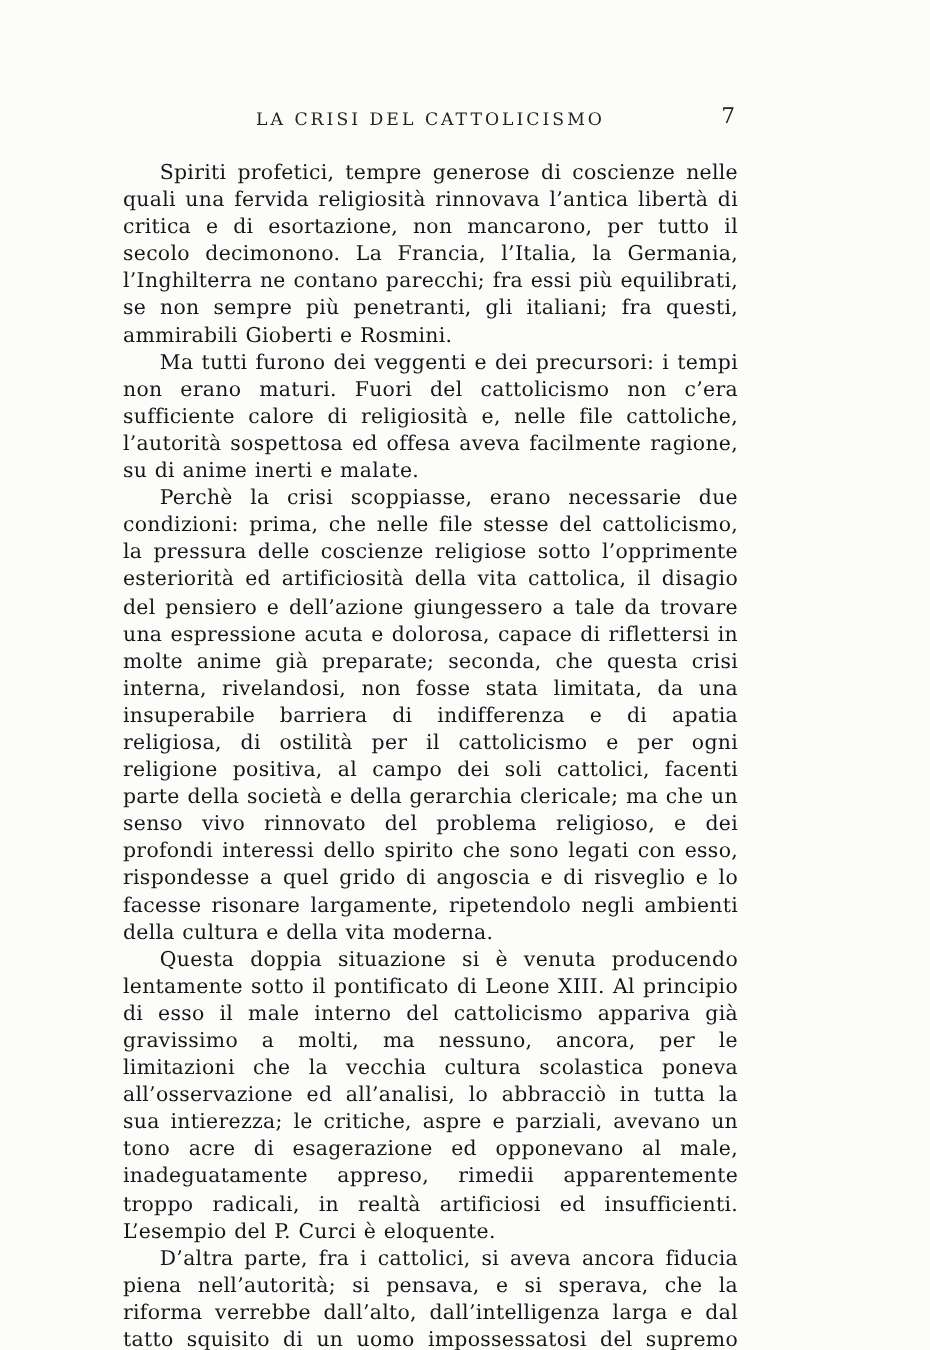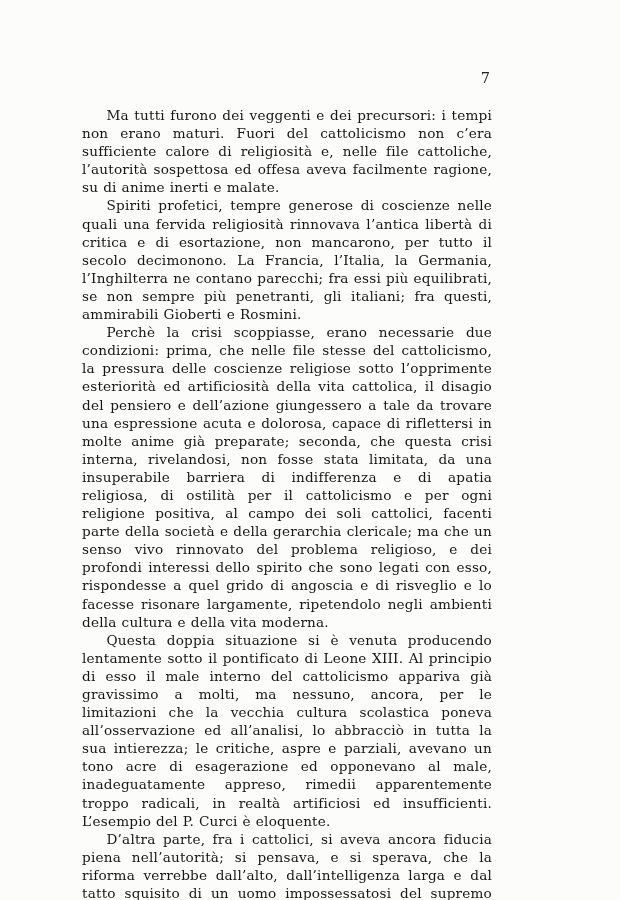--- a/index.html
+++ b/index.html
@@ -53,23 +53,24 @@
     word-spacing: 0.5px;
     color: #161616;
   }
 </style>
 </head>
 <body>
 
 <div class="page">
   <div class="content-area">
     <div class="page-header">
+      <span class="running-title">LA CRISI DEL CATTOLICISMO</span>
       <span class="page-number">7</span>
     </div>
     <div class="text-block">
+      <p>Spiriti profetici, tempre generose di coscienze nelle quali una fervida religiosità rinnovava l’antica libertà di critica e di esortazione, non mancarono, per tutto il secolo decimonono. La Francia, l’Italia, la Germania, l’Inghilterra ne contano parecchi; fra essi più equilibrati, se non sempre più penetranti, gli italiani; fra questi, ammirabili Gioberti e Rosmini.</p>
       <p>Ma tutti furono dei veggenti e dei precursori: i tempi non erano maturi. Fuori del cattolicismo non c’era sufficiente calore di religiosità e, nelle file cattoliche, l’autorità sospettosa ed offesa aveva facilmente ragione, su di anime inerti e malate.</p>
-      <p>Spiriti profetici, tempre generose di coscienze nelle quali una fervida religiosità rinnovava l’antica libertà di critica e di esortazione, non mancarono, per tutto il secolo decimonono. La Francia, l’Italia, la Germania, l’Inghilterra ne contano parecchi; fra essi più equilibrati, se non sempre più penetranti, gli italiani; fra questi, ammirabili Gioberti e Rosmini.</p>
       <p>Perchè la crisi scoppiasse, erano necessarie due condizioni: prima, che nelle file stesse del cattolicismo, la pressura delle coscienze religiose sotto l’opprimente esteriorità ed artificiosità della vita cattolica, il disagio del pensiero e dell’azione giungessero a tale da trovare una espressione acuta e dolorosa, capace di riflettersi in molte anime già preparate; seconda, che questa crisi interna, rivelandosi, non fosse stata limitata, da una insuperabile barriera di indifferenza e di apatia religiosa, di ostilità per il cattolicismo e per ogni religione positiva, al campo dei soli cattolici, facenti parte della società e della gerarchia clericale; ma che un senso vivo rinnovato del problema religioso, e dei profondi interessi dello spirito che sono legati con esso, rispondesse a quel grido di angoscia e di risveglio e lo facesse risonare largamente, ripetendolo negli ambienti della cultura e della vita moderna.</p>
       <p>Questa doppia situazione si è venuta producendo lentamente sotto il pontificato di Leone XIII. Al principio di esso il male interno del cattolicismo appariva già gravissimo a molti, ma nessuno, ancora, per le limitazioni che la vecchia cultura scolastica poneva all’osservazione ed all’analisi, lo abbracciò in tutta la sua intierezza; le critiche, aspre e parziali, avevano un tono acre di esagerazione ed opponevano al male, inadeguatamente appreso, rimedii apparentemente troppo radicali, in realtà artificiosi ed insufficienti. L’esempio del P. Curci è eloquente.</p>
       <p>D’altra parte, fra i cattolici, si aveva ancora fiducia piena nell’autorità; si pensava, e si sperava, che la riforma verrebbe dall’alto, dall’intelligenza larga e dal tatto squisito di un uomo impossessatosi del supremo meccanismo della Chiesa, dal papa. Agli occhi di molti, Leone XIII giustificava questa speranza.</p>
     </div>
   </div>
 </div>
 
 </body></html>

